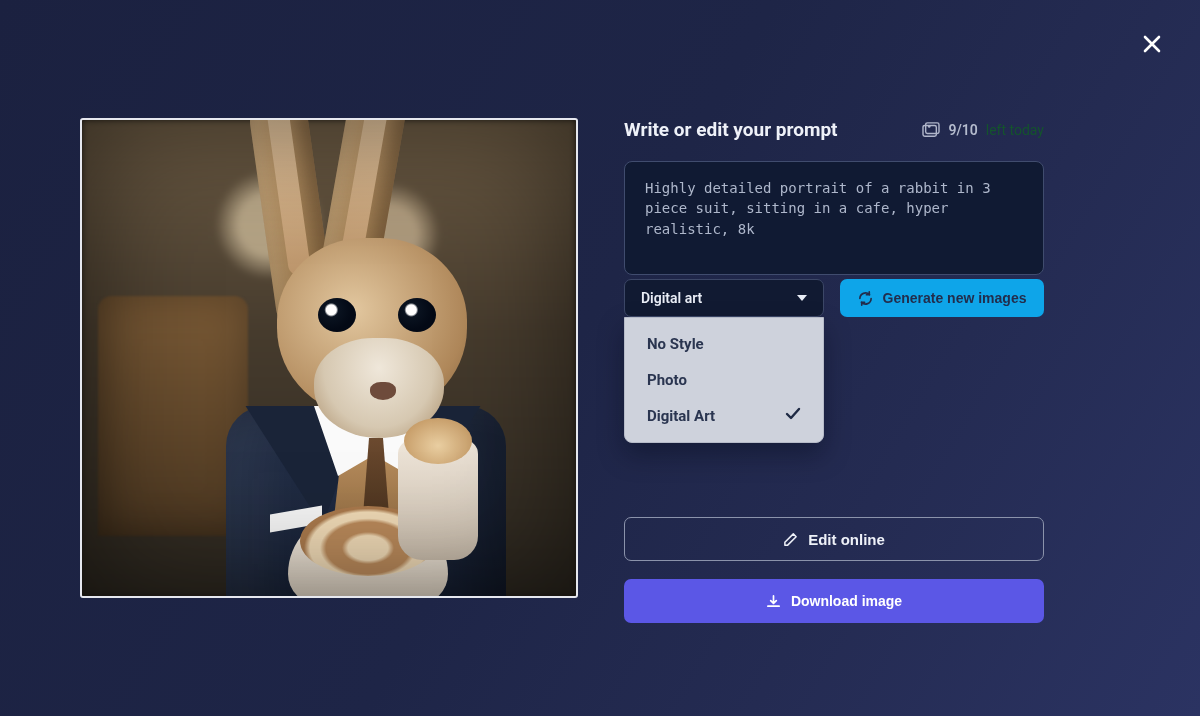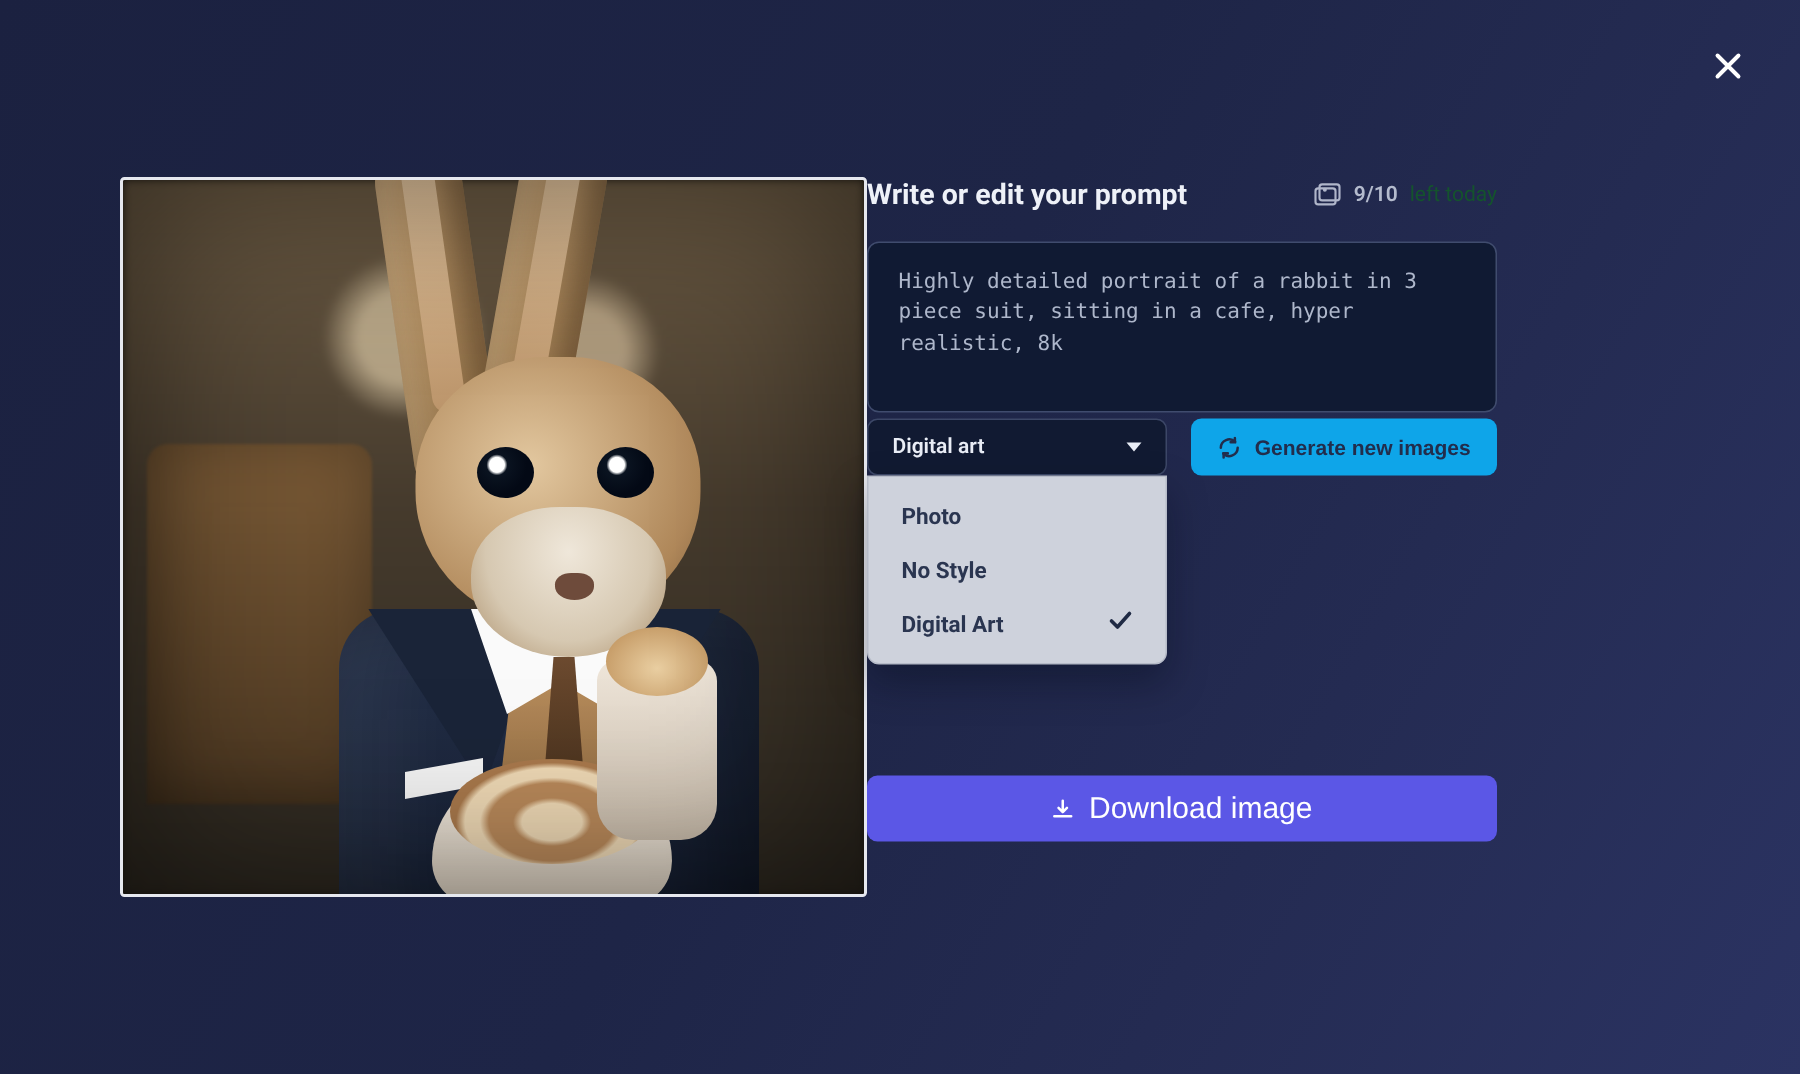--- a/index.html
+++ b/index.html
@@ -11,21 +11,21 @@
   }
 
   .close-btn {
     position:absolute; top:28px; right:32px; width:32px; height:32px;
     display:flex; align-items:center; justify-content:center;
     cursor:pointer; color:#fff;
   }
 
   .layout {
     position:absolute; top:118px; left:80px; right:80px;
-    display:flex; 
+    display:flex; gap:46px;
   }
 
   
   .image-frame {
     width:498px; height:480px; border:2px solid #e6e8ef; border-radius:3px;
     overflow:hidden; flex:0 0 auto;
     position:relative; background:#221e17;
   }
   
   .rabbit-scene { position:absolute; inset:0; }
@@ -138,21 +138,21 @@
   }
 
   .bottom-actions { margin-top:200px; display:flex; flex-direction:column; gap:18px;}
   .btn-outline {
     height:44px; border:1.5px solid #8b93ab; border-radius:7px; background:transparent;
     color:#eef1f8; font-size:15px; font-weight:700;
     display:flex; align-items:center; justify-content:center; gap:10px; cursor:pointer;
   }
   .btn-primary {
     height:44px; border:none; border-radius:7px; background:#5b57e6;
-    color:#fff; font-size:20px; font-weight:400;
+    color:#fff; font-size:14px; font-weight:700;
     display:flex; align-items:center; justify-content:center; gap:10px; cursor:pointer;
   }
 </style>
 </head>
 <body>
 
 <div class="close-btn">
   <svg width="20" height="20" viewBox="0 0 20 20">
     <path d="M3 3 L17 17 M17 3 L3 17" stroke="#fff" stroke-width="2.6" stroke-linecap="round"></path>
   </svg>
@@ -209,37 +209,43 @@
       <button class="gen-btn">
         <svg width="15" height="15" viewBox="0 0 16 16">
           <path d="M2 8a6 6 0 0 1 10.2-4.2M14 8a6 6 0 0 1-10.2 4.2" fill="none" stroke="#222d4c" stroke-width="1.8" stroke-linecap="round"></path>
           <path d="M12 1v3h-3M4 15v-3h3" fill="none" stroke="#222d4c" stroke-width="1.8" stroke-linecap="round"></path>
         </svg>
         <span>Generate new images</span>
       </button>
 
       <div class="dropdown">
         <div class="opt">
-          <span>Photo</span>
+          <span>No Style</span>
         </div>
         <div class="opt">
-          <span>No Style</span>
+          <span>Photo</span>
         </div>
         <div class="opt">
           <span>Digital Art</span>
           <span class="check">
             <svg width="16" height="14" viewBox="0 0 16 14">
                 <path d="M2 7l4 4 8-9" fill="none" stroke="#1f2a44" stroke-width="2.4" stroke-linecap="round" stroke-linejoin="round"></path>
               </svg>
           </span>
         </div>
       </div>
     </div>
 
     <div class="bottom-actions">
+      <button class="btn-outline">
+        <svg width="15" height="15" viewBox="0 0 16 16">
+          <path d="M11 2l3 3-9 9H2v-3l9-9z" fill="none" stroke="#eef1f8" stroke-width="1.6" stroke-linejoin="round"></path>
+        </svg>
+        <span>Edit online</span>
+      </button>
       <button class="btn-primary">
         <svg width="15" height="15" viewBox="0 0 16 16">
           <path d="M8 2v8m0 0l-3-3m3 3l3-3M2 13h12" fill="none" stroke="#fff" stroke-width="1.8" stroke-linecap="round" stroke-linejoin="round"></path>
         </svg>
         <span>Download image</span>
       </button>
     </div>
   </div>
 </div>
 

